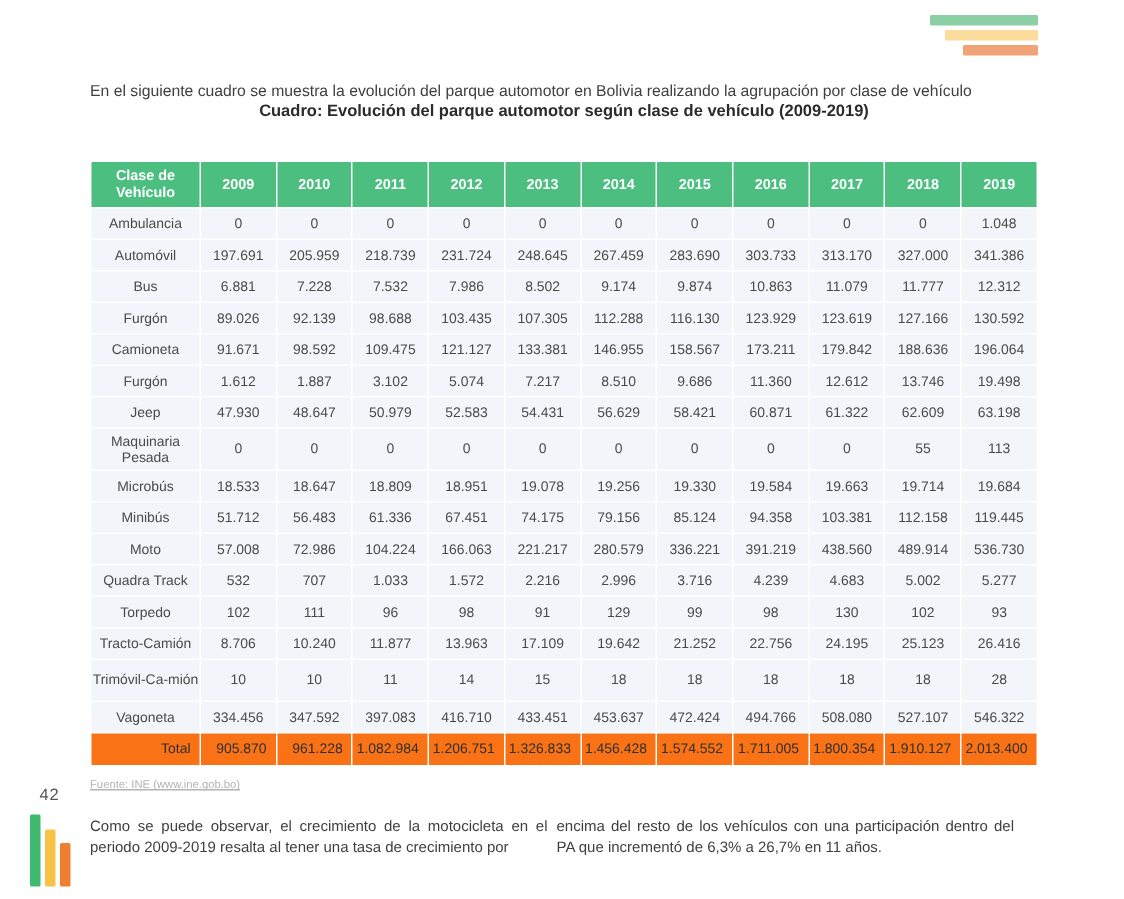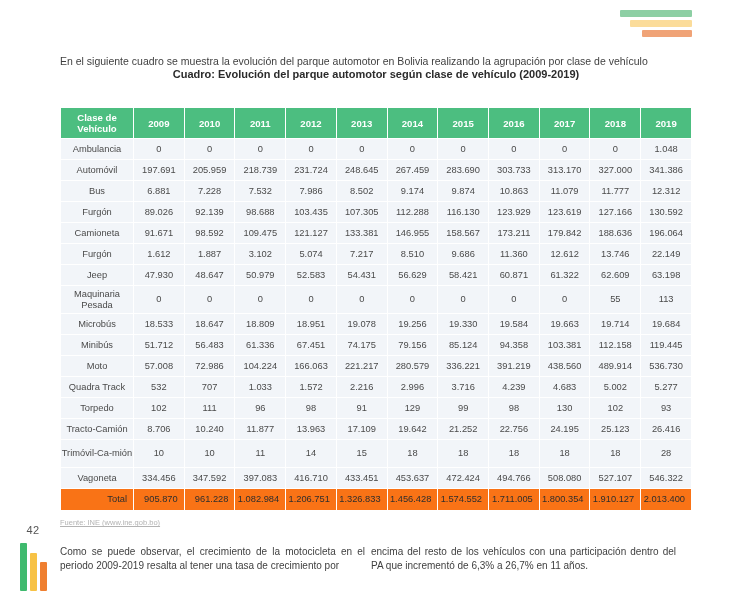--- a/index.html
+++ b/index.html
@@ -267,21 +267,21 @@
           <td>1.612</td>
           <td>1.887</td>
           <td>3.102</td>
           <td>5.074</td>
           <td>7.217</td>
           <td>8.510</td>
           <td>9.686</td>
           <td>11.360</td>
           <td>12.612</td>
           <td>13.746</td>
-          <td>22.149</td>
+          <td>19.498</td>
         </tr>
         <tr>
           <td class="cls">Jeep</td>
           <td>47.930</td>
           <td>48.647</td>
           <td>50.979</td>
           <td>52.583</td>
           <td>54.431</td>
           <td>56.629</td>
           <td>58.421</td>

